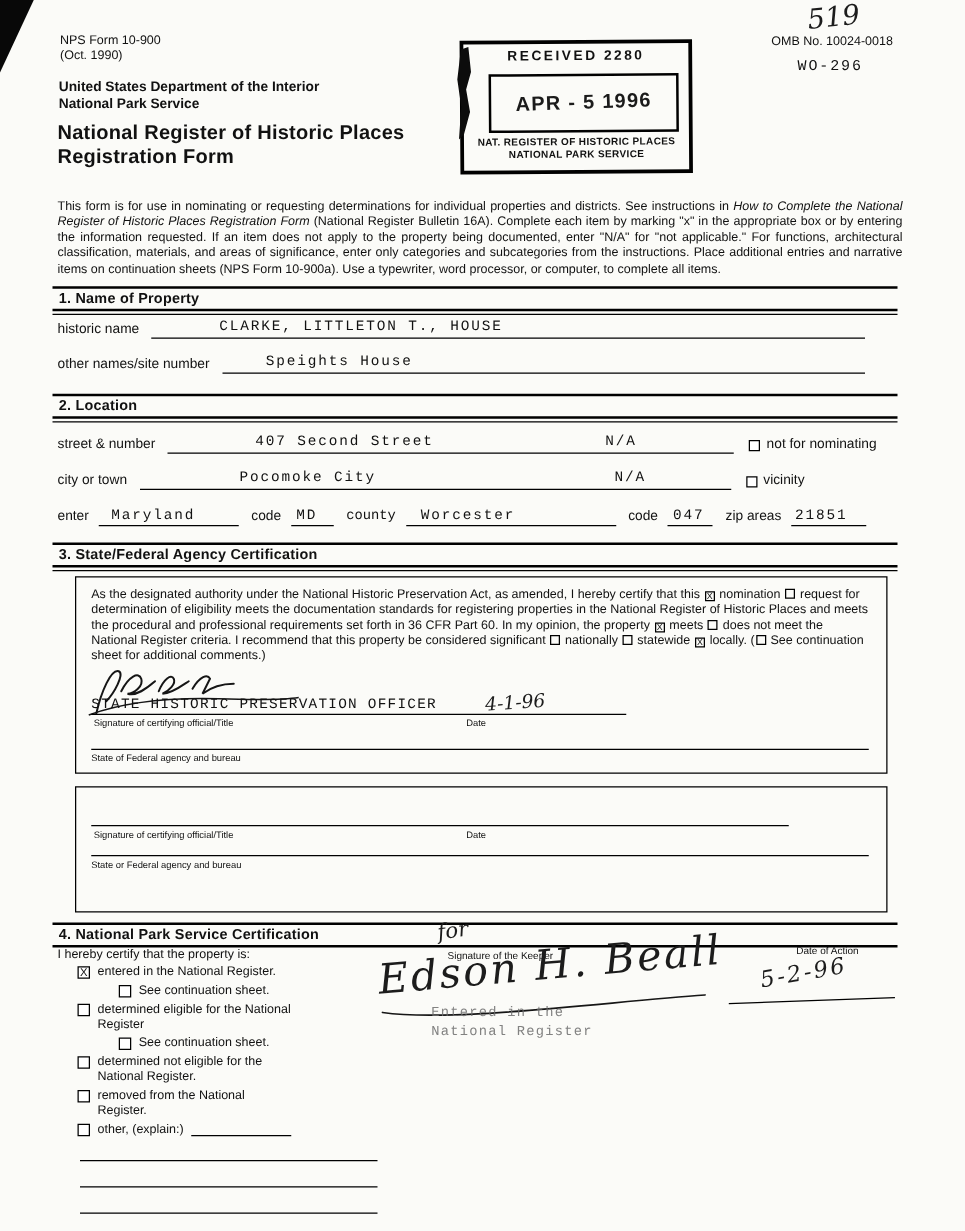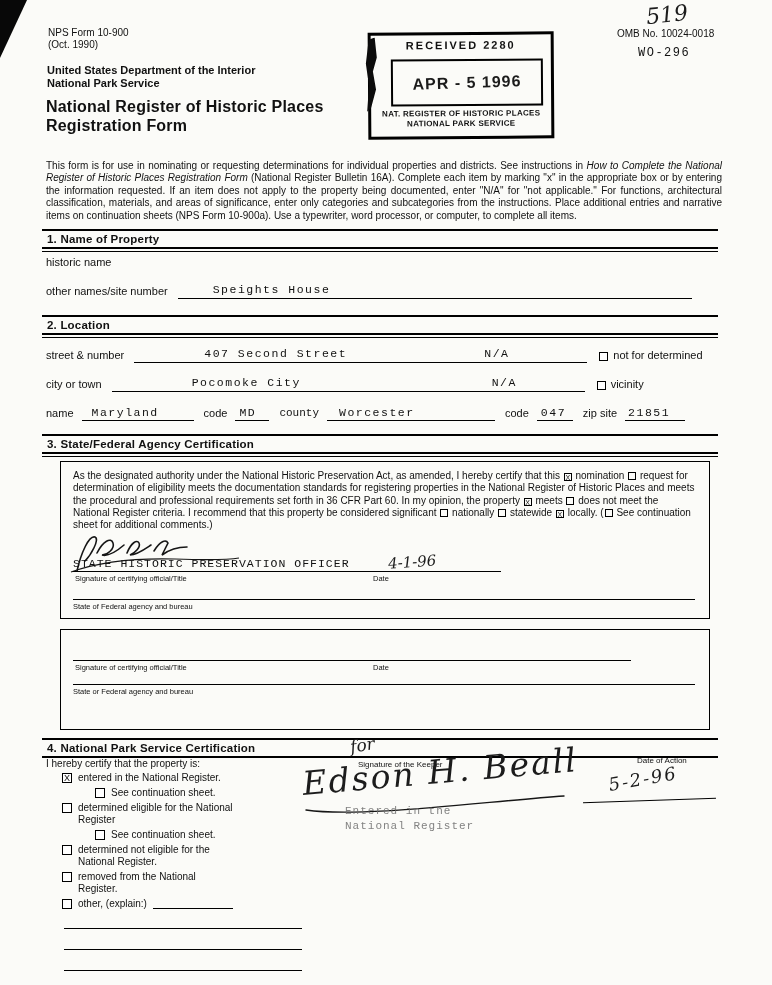--- a/index.html
+++ b/index.html
@@ -105,20 +105,23 @@
 
   <div class="band" style="top:229px;">
     <div class="top"></div>
     <div class="title">1.  Name of Property</div>
     <div class="b1"></div>
     <div class="b2"></div>
   </div>
 
   <div class="row" style="left:46px; top:256px; width:646px;">
     <span class="lbl" style="margin-right:10px;">historic name</span>
+    <span class="blank" style="flex:1;">
+      <span class="typed typedabs" style="left:54px;">CLARKE, LITTLETON T., HOUSE</span>
+    </span>
   </div>
 
   <div class="row" style="left:46px; top:284px; width:646px;">
     <span class="lbl" style="margin-right:10px;">other names/site number</span>
     <span class="blank" style="flex:1;">
       <span class="typed typedabs" style="left:35px;">Speights House</span>
     </span>
   </div>
 
   <div class="band" style="top:315px;">
@@ -128,51 +131,51 @@
     <div class="b2"></div>
   </div>
 
   <div class="row" style="left:46px; top:348px; width:672px;">
     <span class="lbl" style="margin-right:10px;">street &amp; number</span>
     <span class="blank" style="width:453px;">
       <span class="typed typedabs" style="left:70px;">407 Second Street</span>
       <span class="typed typedabs" style="left:350px;">N/A</span>
     </span>
     <span class="cb" style="margin-left:12px; margin-bottom:2px;"></span>
-    <span class="lbl" style="margin-left:5px;">not for determined</span>
+    <span class="lbl" style="margin-left:5px;">not for nominating</span>
   </div>
 
   <div class="row" style="left:46px; top:377px; width:672px;">
     <span class="lbl" style="margin-right:10px;">city or town</span>
     <span class="blank" style="width:473px;">
       <span class="typed typedabs" style="left:80px;margin-top:36px;">Pocomoke City</span>
       <span class="typed typedabs" style="left:380px;">N/A</span>
     </span>
     <span class="cb" style="margin-left:12px; margin-bottom:2px;"></span>
     <span class="lbl" style="margin-left:5px;">vicinity</span>
   </div>
 
   <div class="row" style="left:46px; top:406px; width:672px;">
-    <span class="lbl" style="margin-right:8px;">name</span>
+    <span class="lbl" style="margin-right:8px;">enter</span>
     <span class="blank" style="width:112px;">
       <span class="typed" style="margin-left:10px;">Maryland</span>
     </span>
     <span class="lbl" style="margin:0 8px 0 10px;">code</span>
     <span class="blank" style="width:34px;">
       <span class="typed" style="margin-left:4px;">MD</span>
     </span>
     <span class="lbl" style="margin:0 8px 0 10px;font-family:Liberation Mono, monospace;">county</span>
     <span class="blank" style="width:168px;">
       <span class="typed" style="margin-left:12px;">Worcester</span>
     </span>
     <span class="lbl" style="margin:0 8px 0 10px;">code</span>
     <span class="blank" style="width:36px;">
       <span class="typed" style="margin-left:4px;">047</span>
     </span>
-    <span class="lbl" style="margin:0 8px 0 10px;">zip site</span>
+    <span class="lbl" style="margin:0 8px 0 10px;">zip areas</span>
     <span class="blank" style="width:60px;">
       <span class="typed" style="margin-left:3px;">21851</span>
     </span>
   </div>
 
   <div class="band" style="top:434px;">
     <div class="top"></div>
     <div class="title">3.  State/Federal Agency Certification</div>
     <div class="b1"></div>
     <div class="b2"></div>

